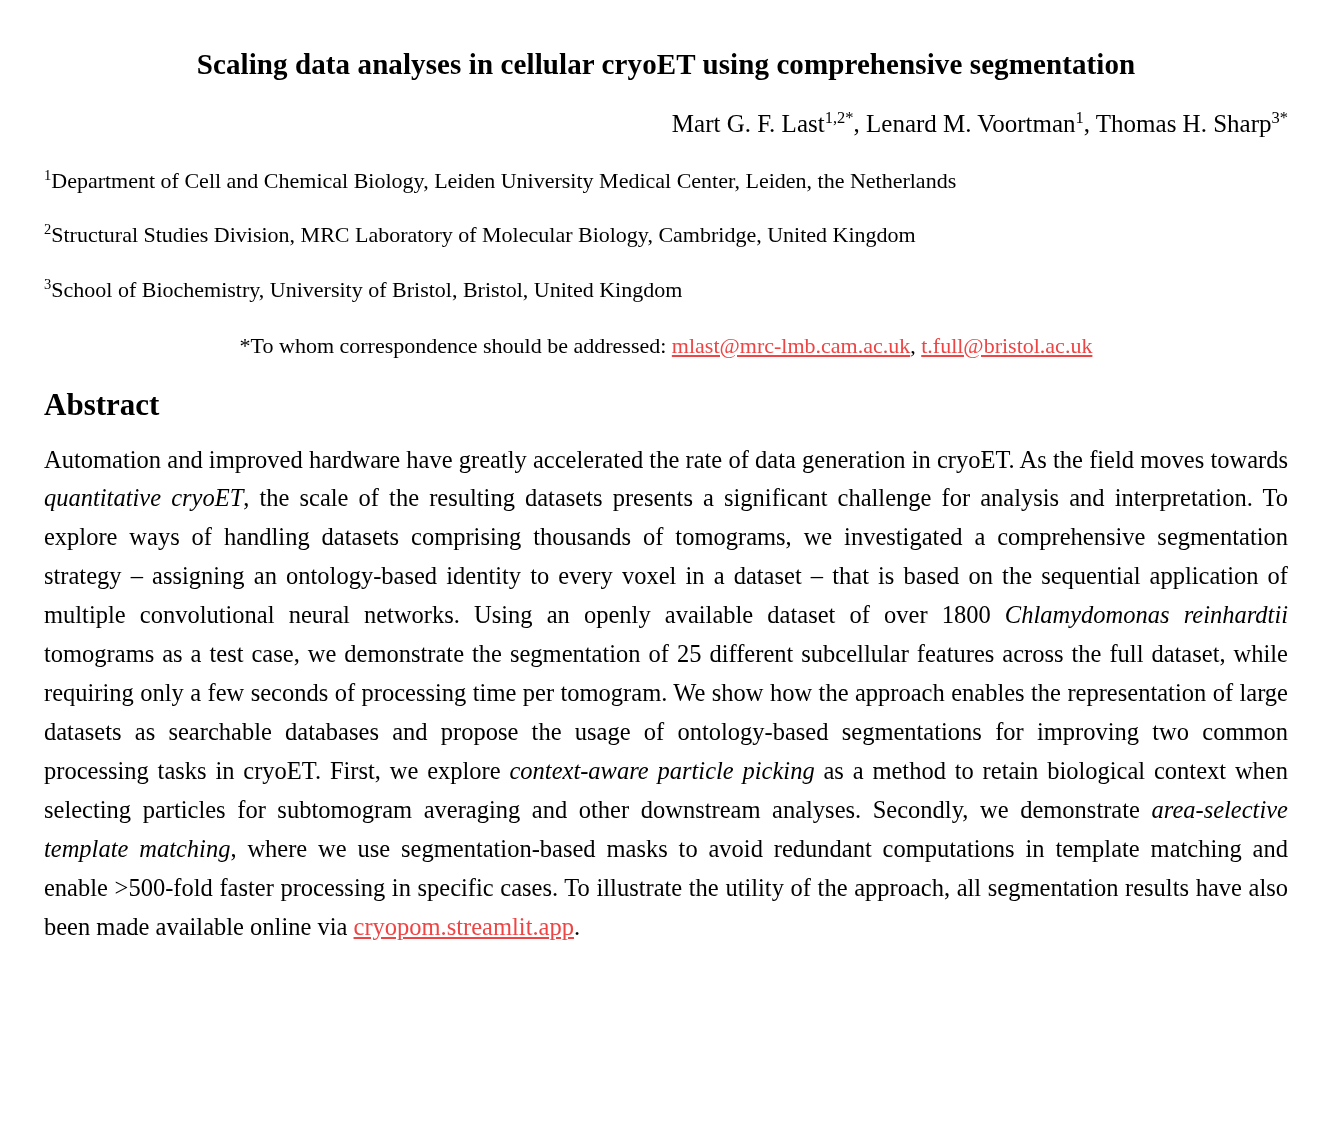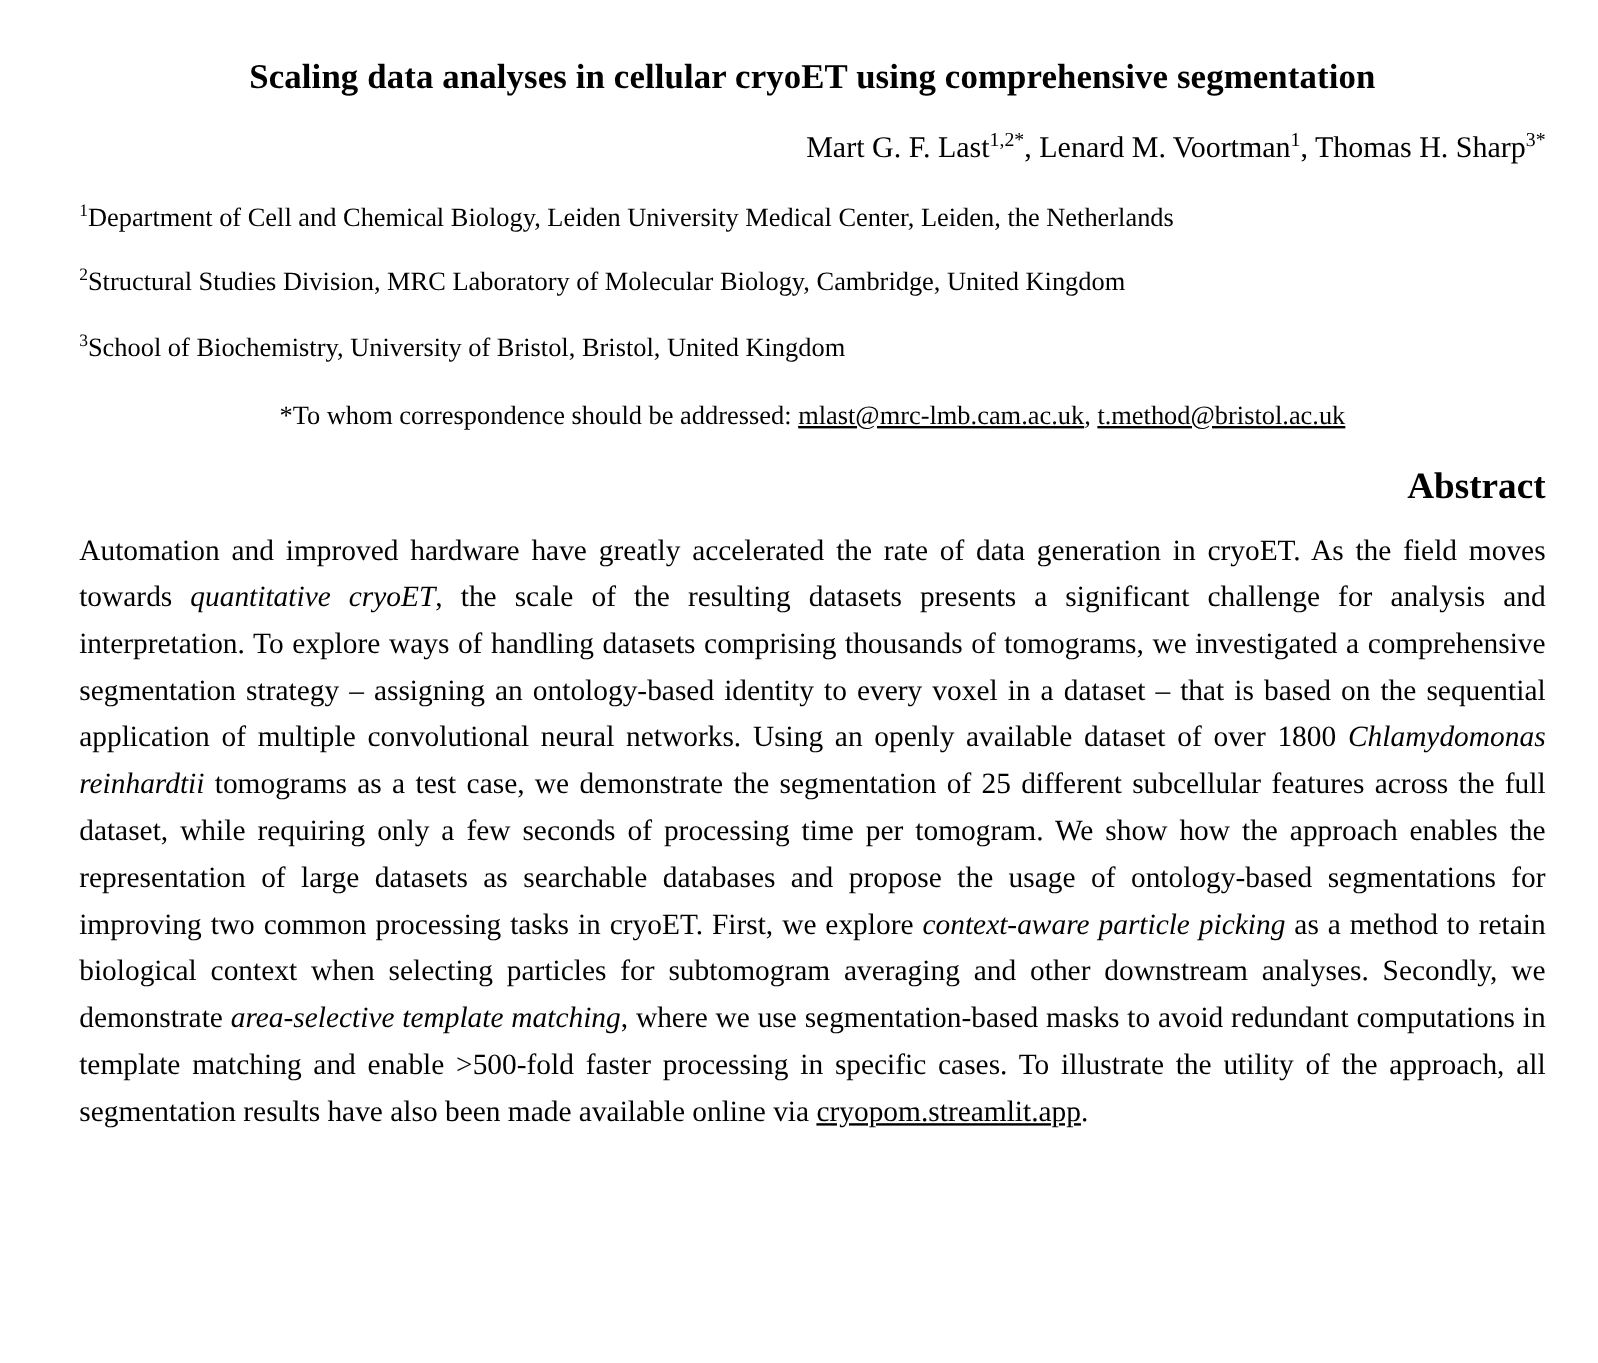--- a/index.html
+++ b/index.html
@@ -11,21 +11,21 @@
     width: 1332px;
     height: 1136px;
     font-family: "Liberation Serif", serif;
     color: #000000;
     overflow: hidden;
   }
   .page {
     box-sizing: border-box;
     width: 1332px;
     height: 1080px;
-    padding: 38px 44px 0 66px;
+    padding: 38px 44px 0 44px;
   }
   .title {
     font-size: 29px;
     font-weight: bold;
     text-align: center;
     line-height: 1.25;
     margin: 8px 0 0 0;
     letter-spacing: 0.1px;
   }
   .authors {
@@ -44,28 +44,28 @@
     font-size: 0.66em;
     vertical-align: super;
     line-height: 0;
   }
   .corresp {
     font-size: 22px;
     text-align: center;
     margin-top: 28px;
   }
   a.link {
-    color: #000000;
+    color: #ef4444;
     text-decoration: underline;
   }
   .section-heading {
     font-size: 31px;
     font-weight: bold;
     margin: 28px 0 0 0;
-    text-align: right;
+    text-align: left;
   }
   .abstract {
     font-size: 24.5px;
     text-align: justify;
     line-height: 1.59;
     margin-top: 18px;
     hyphens: none;
   }
   .abstract i {
     font-style: italic;
@@ -89,21 +89,21 @@
 
   <div class="affiliation">
     <sup>2</sup><span>Structural Studies Division, MRC Laboratory of Molecular Biology, Cambridge, United Kingdom</span>
   </div>
 
   <div class="affiliation">
     <sup>3</sup><span>School of Biochemistry, University of Bristol, Bristol, United Kingdom</span>
   </div>
 
   <div class="corresp">
-    <span>*To whom correspondence should be addressed: </span><a class="link" href="#">mlast@mrc-lmb.cam.ac.uk</a><span>, </span><a class="link" href="#">t.method@bristol.ac.uk</a>
+    <span>*To whom correspondence should be addressed: </span><a class="link" href="#">mlast@mrc-lmb.cam.ac.uk</a><span>, </span><a class="link" href="#">t.full@bristol.ac.uk</a>
   </div>
 
   <h2 class="section-heading">Abstract</h2>
 
   <div class="abstract">
     <span>Automation and improved hardware have greatly accelerated the rate of data generation in cryoET. As the field moves towards </span><i>quantitative cryoET</i><span>, the scale of the resulting datasets presents a significant challenge for analysis and interpretation. To explore ways of handling datasets comprising thousands of tomograms, we investigated a comprehensive segmentation strategy – assigning an ontology-based identity to every voxel in a dataset – that is based on the sequential application of multiple convolutional neural networks. Using an openly available dataset of over 1800 </span><i>Chlamydomonas reinhardtii</i><span> tomograms as a test case, we demonstrate the segmentation of 25 different subcellular features across the full dataset, while requiring only a few seconds of processing time per tomogram. We show how the approach enables the representation of large datasets as searchable databases and propose the usage of ontology-based segmentations for improving two common processing tasks in cryoET. First, we explore </span><i>context-aware particle picking</i><span> as a method to retain biological context when selecting particles for subtomogram averaging and other downstream analyses. Secondly, we demonstrate </span><i>area-selective template matching</i><span>, where we use segmentation-based masks to avoid redundant computations in template matching and enable &gt;500-fold faster processing in specific cases. To illustrate the utility of the approach, all segmentation results have also been made available online via </span><a class="link" href="#">cryopom.streamlit.app</a><span>.</span>
   </div>
 
 </div>
 

